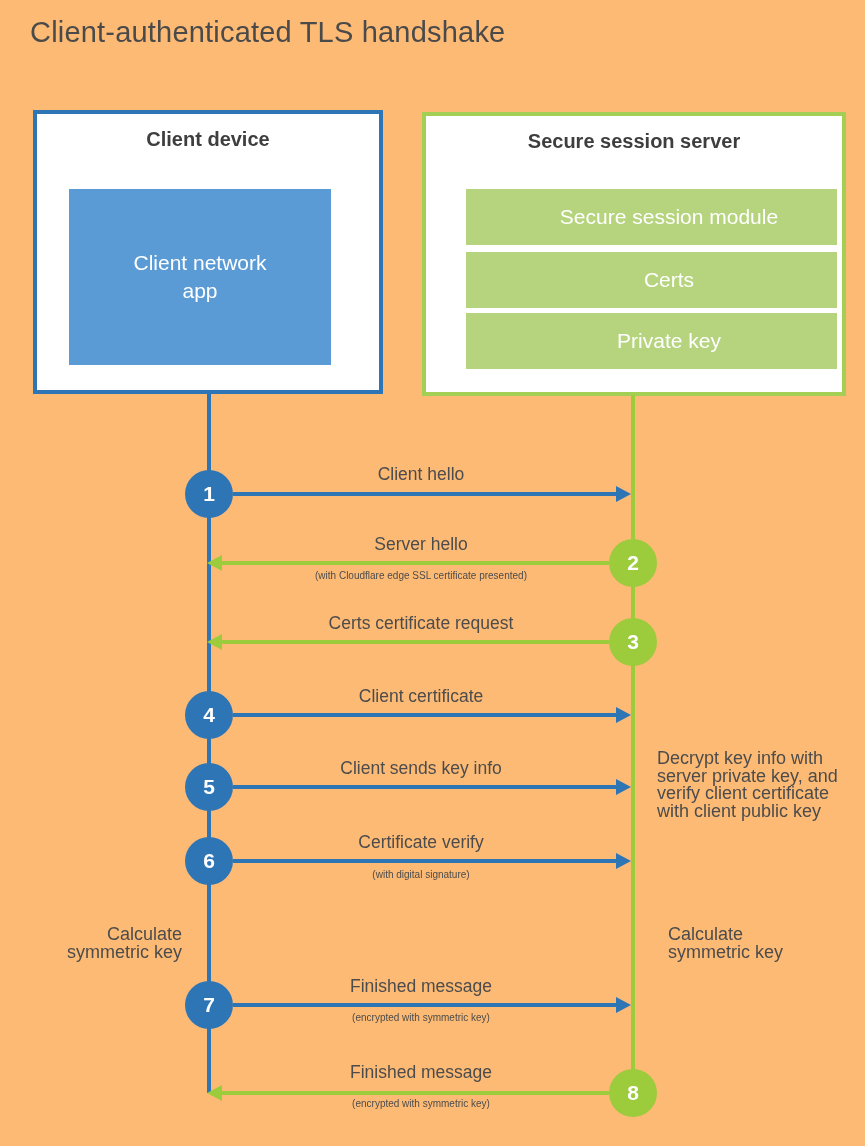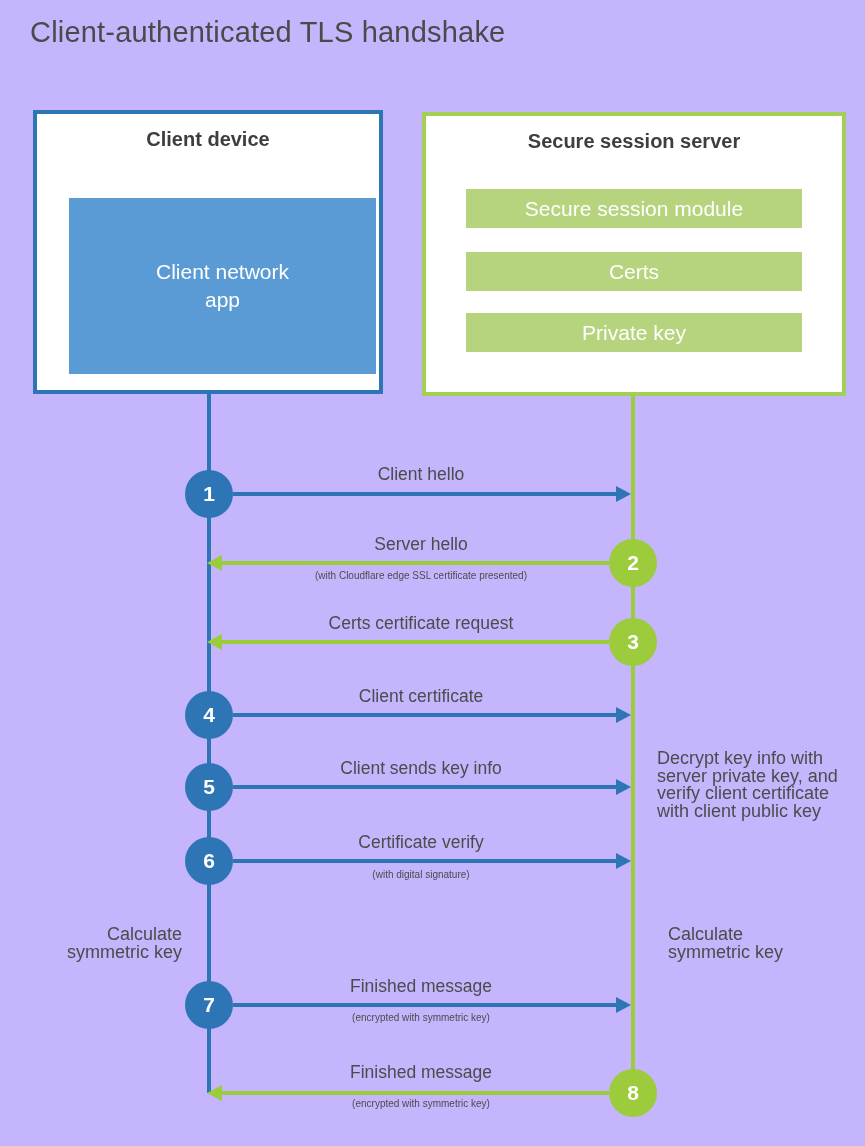--- a/index.html
+++ b/index.html
@@ -1,39 +1,40 @@
 <!DOCTYPE html>
 <html><head>
 <meta charset="utf-8">
 <style>
   html,body { margin:0; padding:0; background:#ffffff; }
   .page {
-    position:relative; width:865px; height:1146px; background:#c4b5fd;
+    position:relative; width:865px; height:1146px; background:#fdba74;
     font-family:"Liberation Sans", sans-serif; overflow:hidden;
   }
   .title {
     position:absolute; left:30px; top:16px;
     font-size:29px; font-weight:300; color:#4a4a4a; letter-spacing:0.2px;
   }
   .entity-box { position:absolute; background:#ffffff; box-sizing:border-box; }
   .client-box { left:33px; top:110px; width:350px; height:284px; border:4px solid #2E75B6; }
   .server-box { left:422px; top:112px; width:424px; height:284px; border:4px solid #A3CF55; }
   .entity-title {
     position:absolute; left:0; right:0; top:14px; text-align:center;
     font-size:20px; font-weight:700; color:#3e3e3e;
   }
   .app-rect {
-    position:absolute; left:32px; top:84px; width:307px; height:176px;
+    position:absolute; left:32px; top:75px; width:262px; height:176px;
     background:#5B9BD5; color:#ffffff; display:flex; align-items:center; justify-content:center;
     text-align:center; font-size:21px; line-height:28px; white-space:pre-line;
   }
   .module-bar {
-    position:absolute; left:40px; width:336px; height:39px;
+    position:absolute; left:40px; width:336px; height:56px;
     background:#B6D47E; color:#ffffff; display:flex; align-items:center; justify-content:center;
     font-size:21px;
+    padding-left:35px;
   }
   .bar-0 { top:73px; } .bar-1 { top:136px; } .bar-2 { top:197px; }
   .vline { position:absolute; width:4px; z-index:1; }
   .vline-client { left:207px; top:393px; height:700px; background:#2E75B6; }
   .vline-server { left:631px; top:395px; height:700px; background:#9CCB3C; }
   .circle {
     position:absolute; width:48px; height:48px; border-radius:50%;
     color:#ffffff; font-size:21px; font-weight:700;
     display:flex; align-items:center; justify-content:center; z-index:3;
   }

